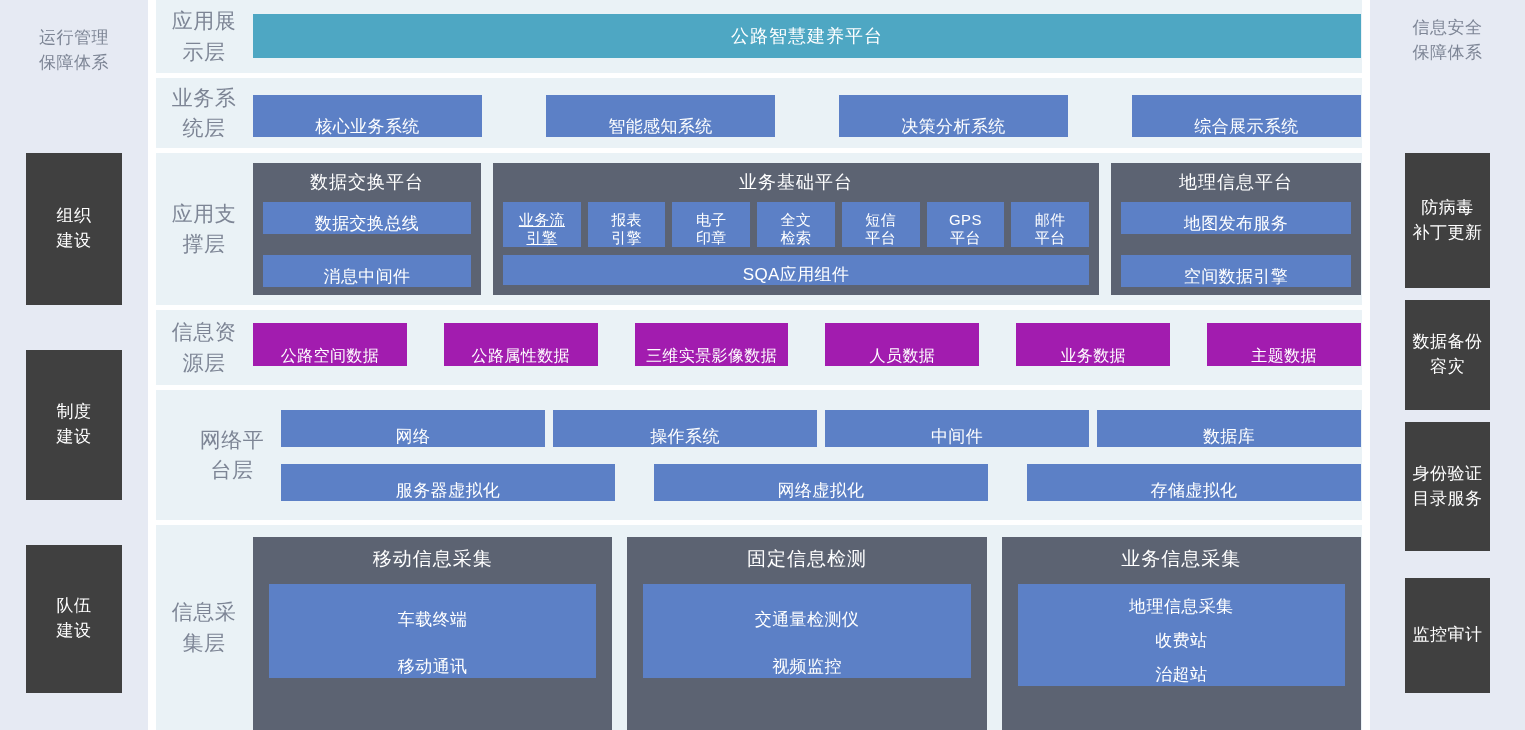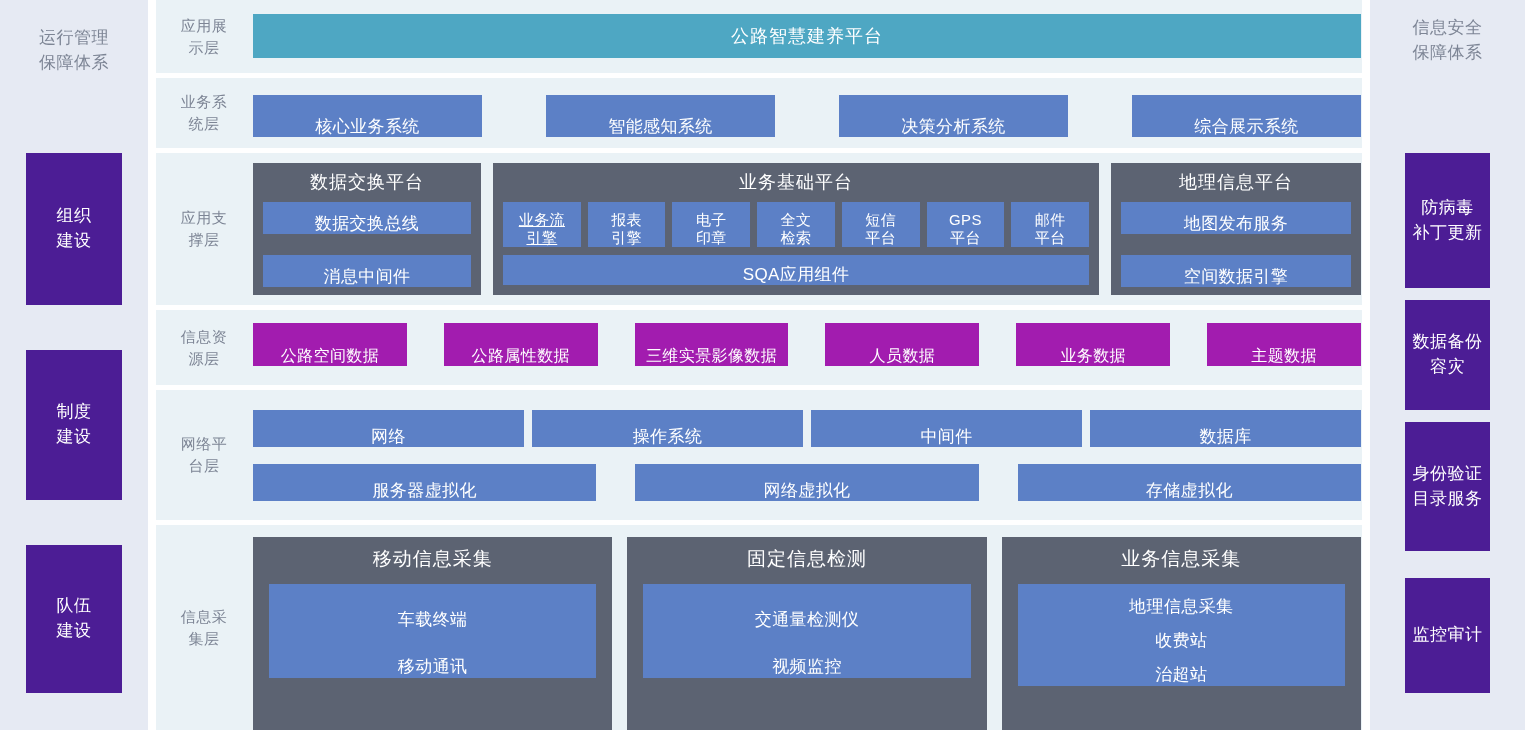--- a/index.html
+++ b/index.html
@@ -34,21 +34,21 @@
     left: 0; right: 0;
     text-align: center;
     color: #7d8595;
     font-size: 17px;
     line-height: 1.45;
     letter-spacing: 0.5px;
   }
 
   .rail-box {
     position: absolute;
-    background: #4c1d95;
+    background: #404040;
     color: #ffffff;
     display: flex;
     align-items: center;
     justify-content: center;
     text-align: center;
     font-size: 17px;
     line-height: 1.45;
     letter-spacing: 0.5px;
   }
 
@@ -66,21 +66,21 @@
     background: #eaf2f6;
     display: flex;
     align-items: center;
   }
 
   .layer-label {
     flex: 0 0 96px;
     width: 96px;
     text-align: center;
     color: #7d8595;
-    font-size: 15px;
+    font-size: 21px;
     line-height: 1.45;
     letter-spacing: 0.5px;
     align-self: center;
   }
 
   .layer-body {
     flex: 1 1 auto;
     position: relative;
     height: 100%;
   }
@@ -362,21 +362,21 @@
           <div class="tile teal">
             <span>业务数据</span>
           </div>
           <div class="tile teal">
             <span>主题数据</span>
           </div>
         </div>
       </div>
     </div>
 
-    <div class="layer" style="top:390px; height:130px;">
+    <div class="layer" style="top:390px; height:130px;padding-left:28px;">
       <div class="layer-label" style="white-space: pre-line;">网络平
 台层</div>
       <div class="layer-body">
         <div class="net-wrap">
           <div class="net-row">
             <div class="tile blue">
               <span>网络</span>
             </div>
             <div class="tile blue">
               <span>操作系统</span>

